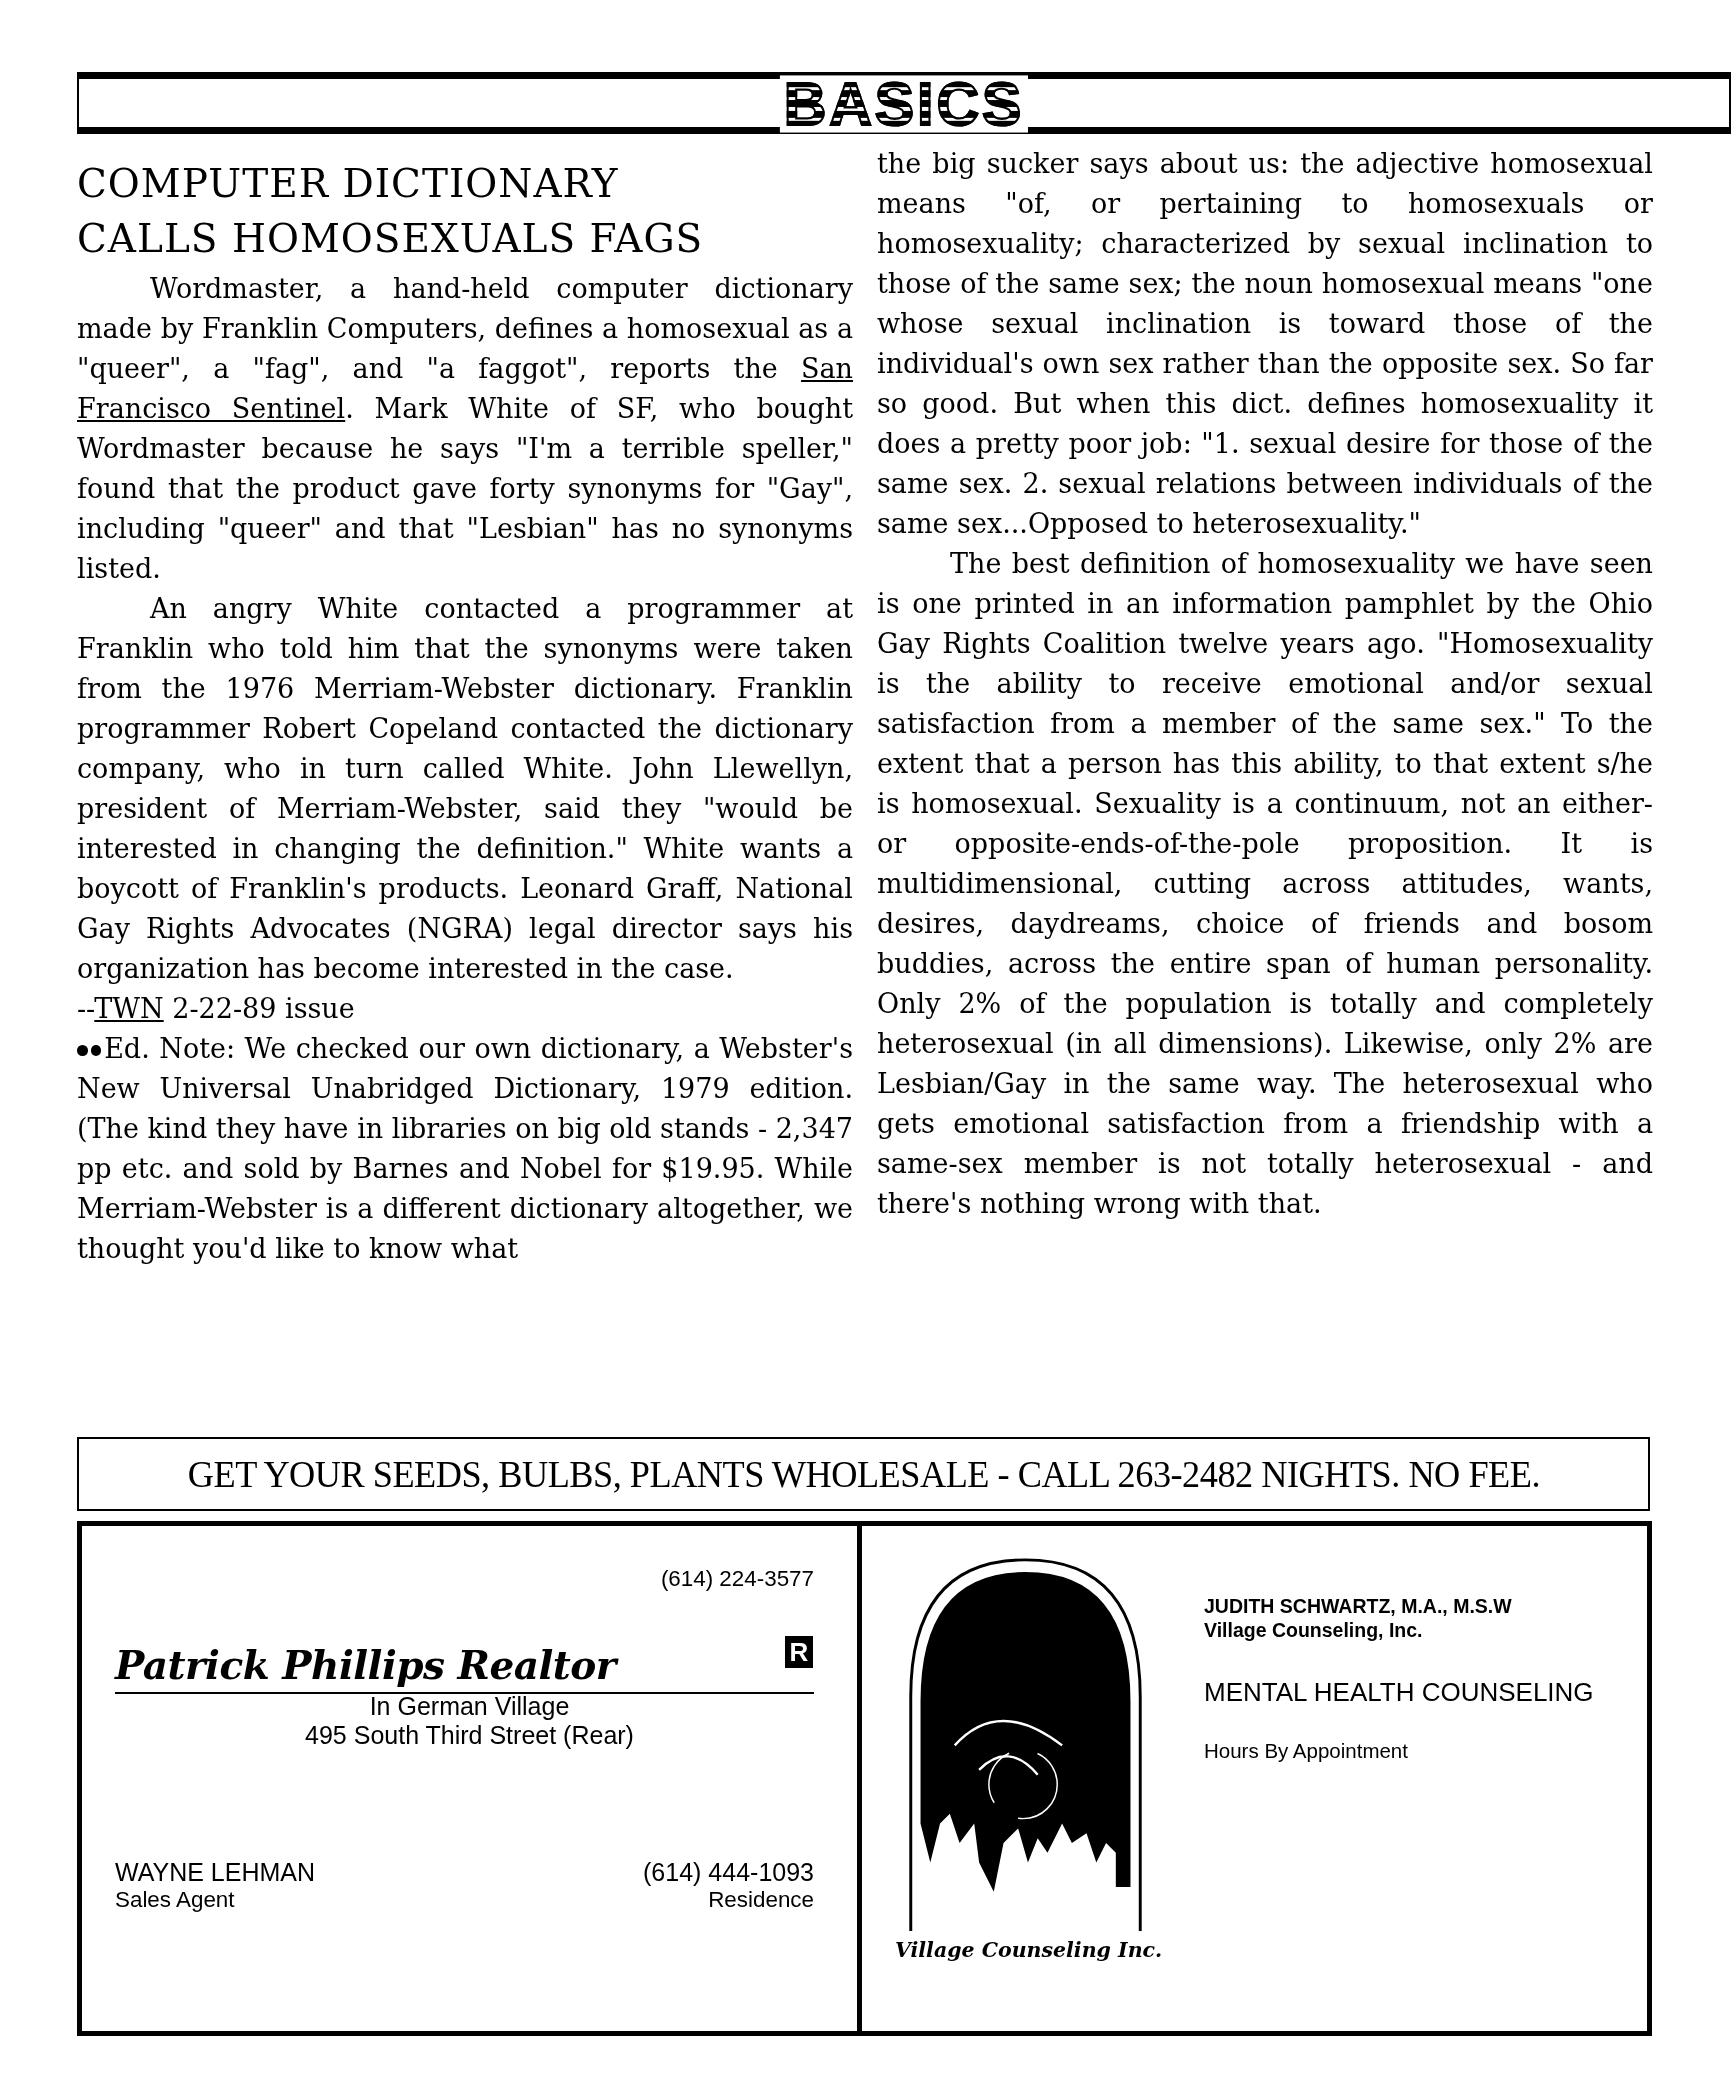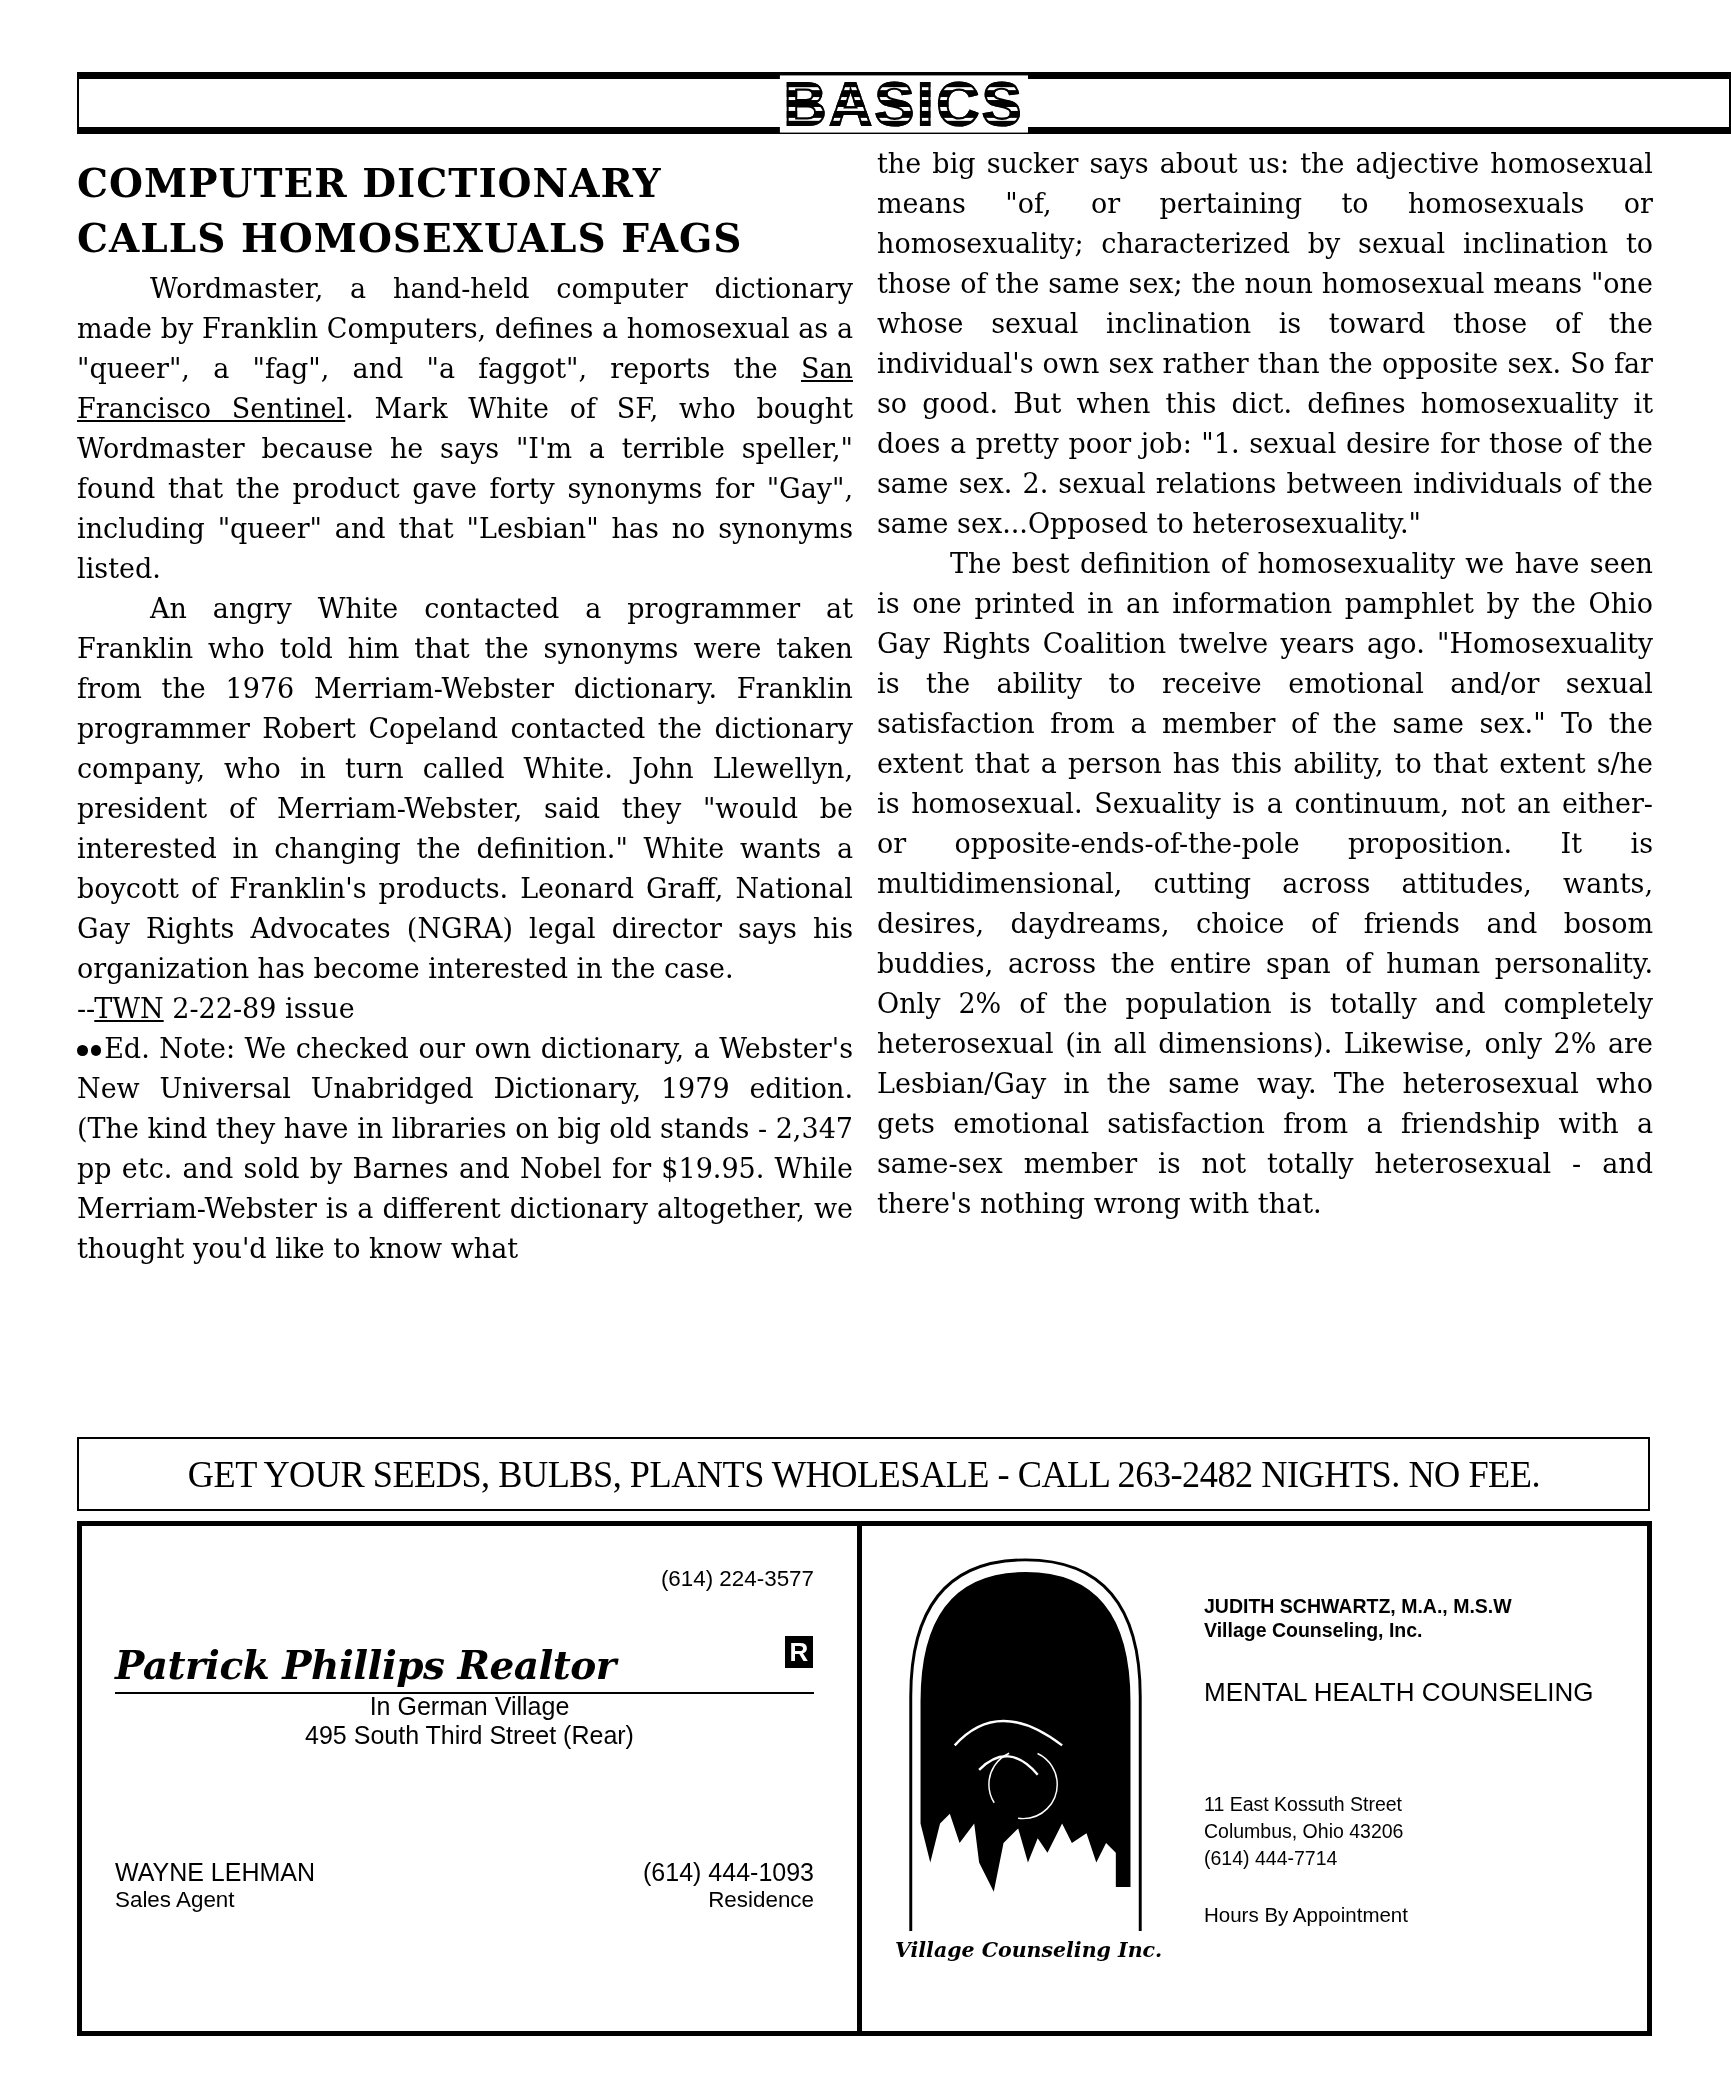--- a/index.html
+++ b/index.html
@@ -26,21 +26,21 @@
 
   
   .col {
     position: absolute; top: 146px; width: 776px;
     font-family: "DejaVu Serif", serif; font-size: 27px; line-height: 40px;
     text-align: justify; font-weight: 400;
   }
   .col-left { left: 77px; }
   .col-right { left: 877px; top: 144px; }
   .headline {
-    font-family: "DejaVu Serif", serif; font-weight: 700; font-size: 39px;
+    font-family: "DejaVu Serif", serif; font-weight: 400; font-size: 39px;
     line-height: 55px; margin: 9.8px 0 2.9px 0; letter-spacing: 1px; text-align: left;
   }
   .para { margin: 0; }
   .indent { text-indent: 73px; }
   .u { text-decoration: underline; }
   .bullet { display: inline-block; width: 10.7px; height: 10.7px; border-radius: 50%; background: #000; margin-right: 2.9px; vertical-align: middle; }
 
   
   .classified {
     position: absolute; left: 77px; top: 1437px; width: 1573px; height: 74px;
@@ -148,22 +148,17 @@
       <path d="M40 560 L40 310 Q40 45 255 45 Q470 45 470 310 L470 690 L440 690 L440 620 L420 600 L400 640 L380 580 L350 600 L330 560 L300 620 L280 590 L260 640 L240 570 L210 600 L190 700 L160 640 L150 560 L120 600 L100 540 L80 560 L60 640 Z" fill="#000"></path>
       <path d="M110 400 Q200 300 330 400" fill="none" stroke="#fff" stroke-width="5"></path>
       <path d="M160 450 Q220 390 280 460" fill="none" stroke="#fff" stroke-width="5"></path>
       <circle cx="250" cy="480" r="70" fill="none" stroke="#fff" stroke-width="3" stroke-dasharray="120 60"></circle>
     </svg>
     <div class="c-caption">Village Counseling Inc.</div>
     <div class="c-text">
       <div class="c-name">JUDITH SCHWARTZ, M.A., M.S.W</div>
       <div class="c-org">Village Counseling, Inc.</div>
       <div class="c-service">MENTAL HEALTH COUNSELING</div>
-      <div class="c-addr">
-        <div>11 East Kossuth Street</div>
-        <div>Columbus, Ohio 43206</div>
-        <div>(614) 444-7714</div>
-      </div>
       <div class="c-hours">Hours By Appointment</div>
     </div>
   </div>
 </div>
 
 
 </body></html>

